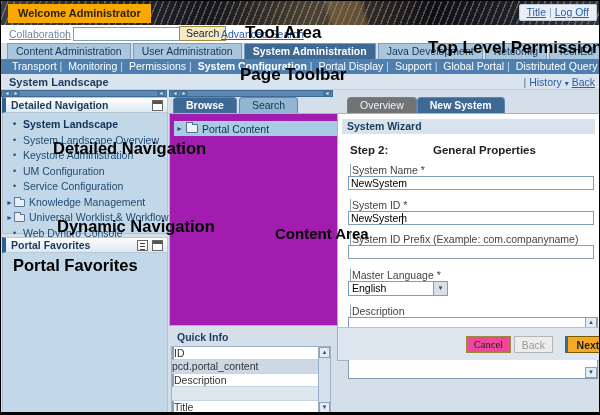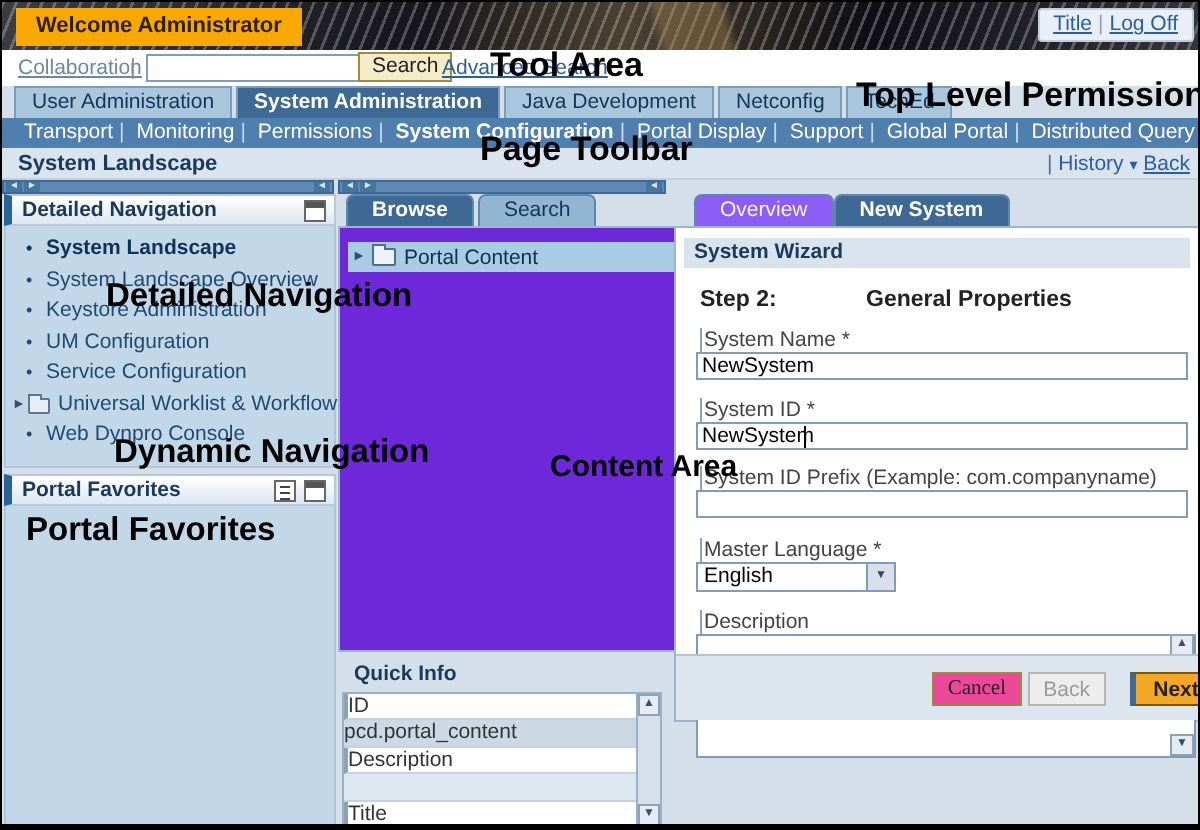--- a/index.html
+++ b/index.html
@@ -76,21 +76,21 @@
   .nav-item.selected { font-weight:bold; color:#0f3258; }
   .nav-item .expander { position:absolute; left:3px; top:0; font-size:7px; color:#33506e; }
   .folder-glyph { position:absolute; left:11px; top:4px; width:11px; height:8px; background:#e9eef4; border:1px solid #5a7797; border-radius:1px; }
   .folder-glyph::before { content:""; position:absolute; left:-1px; top:-3px; width:5px; height:2px; background:#e9eef4; border:1px solid #5a7797; border-bottom:none; }
   .nav-item.folder { padding-left:26px; }
   
   .mid-tabs { position:absolute; left:172px; top:96px; height:16px; display:flex; }
   .ctab { padding:1px 12px 0 12px; font-size:10.5px; border:1px solid #5f87ad; border-bottom:none; border-radius:4px 4px 0 0; cursor:pointer; }
   .ctab.selected { background:#3e6994; color:#fff; font-weight:bold; }
   .ctab.unselected { background:#92b5d2; color:#12365a; margin-left:2px; }
-  .tree-panel { position:absolute; left:168px; top:112px; width:176px; height:213px; background:#6d28d9; border:1px solid #9db6cc; }
+  .tree-panel { position:absolute; left:168px; top:112px; width:176px; height:213px; background:#a21caf; border:1px solid #9db6cc; }
   .tree-row { position:absolute; left:4px; top:7px; right:6px; height:15px; background:#a9cbe4; display:flex; align-items:center; cursor:pointer; }
   .tree-row .expander { font-size:7px; color:#2e4a66; margin:0 3px 0 2px; }
   .tree-folder { position:relative; width:12px; height:9px; background:#eef2f7; border:1px solid #4e6f92; border-radius:1px; margin-right:4px; }
   .tree-folder::before { content:""; position:absolute; left:-1px; top:-3px; width:5px; height:2px; background:#eef2f7; border:1px solid #4e6f92; border-bottom:none; }
   .tree-label { font-size:10.5px; color:#10304f; }
   .qi-title { position:absolute; left:176px; top:330px; font-size:10.5px; font-weight:bold; color:#1a3a5c; }
   .qi-list { position:absolute; left:170px; top:345px; width:160px; height:68px; background:#fff; border:1px solid #9ab0c6; }
   .qi-row { height:13.4px; line-height:13px; font-size:10.5px; color:#333; border-bottom:1px solid #c6d3e0; padding-left:0; border-left:2px solid #8fa2b5; margin-right:12px; white-space:nowrap; overflow:hidden; }
   .qi-row.selected { background:#ccd9e5; border-left:none; }
   .qi-row.empty { background:#dde7f0; border-left:none; }
@@ -139,20 +139,21 @@
 
   <div class="tool-row">
     <a class="collab-link">Collaboration</a>
     <span class="tool-sep">|</span>
     <input class="search-input" value="" style="">
     <button class="search-btn">Search</button>
     <a class="adv-link link">Advanced Search</a>
   </div>
 
   <div class="top-tabs">
+    <div class="ttab">Content Administration</div>
     <div class="ttab">User Administration</div>
     <div class="ttab selected">System Administration</div>
     <div class="ttab">Java Development</div>
     <div class="ttab">Netconfig</div>
     <div class="ttab">TechEd</div>
   </div>
 
   <div class="page-nav">
     <a>Transport</a><span class="pn-sep">|</span>
     <a>Monitoring</a><span class="pn-sep">|</span>
@@ -190,20 +191,21 @@
     <span class="tray-title">Detailed Navigation</span>
     <span class="win-icon" style="right:4px;"></span>
   </div>
   <div class="tray-body dn-body">
     <div style="height:4px;"></div>
     <div class="nav-item selected"><span class="bullet">•</span><span>System Landscape</span></div>
     <div class="nav-item"><span class="bullet">•</span><span>System Landscape Overview</span></div>
     <div class="nav-item"><span class="bullet">•</span><span>Keystore Administration</span></div>
     <div class="nav-item"><span class="bullet">•</span><span>UM Configuration</span></div>
     <div class="nav-item"><span class="bullet">•</span><span>Service Configuration</span></div>
+    <div class="nav-item folder"><span class="expander">►</span><span class="folder-glyph"></span><span>Knowledge Management</span></div>
     <div class="nav-item folder"><span class="expander">►</span><span class="folder-glyph"></span><span>Universal Worklist &amp; Workflow</span></div>
     <div class="nav-item"><span class="bullet">•</span><span>Web Dynpro Console</span></div>
   </div>
 
   <div class="tray-header" style="top:236px;">
     <span class="tray-title">Portal Favorites</span>
     <span class="menu-icon" style="right:19px;"></span>
     <span class="win-icon" style="right:4px;"></span>
   </div>
   <div class="tray-body pf-body"></div>
@@ -227,21 +229,21 @@
     <div class="qi-row">Description</div>
     <div class="qi-row empty"></div>
     <div class="qi-row" style="border-bottom:none;">Title</div>
     <div class="qi-scroll">
       <div class="qi-up">▲</div>
       <div class="qi-down">▼</div>
     </div>
   </div>
 
   <div class="right-tabs">
-    <div class="ctab unselected" style="color:#eef4fa;background:#8b5cf6;">Overview</div>
+    <div class="ctab unselected" style="color:#eef4fa;background:#737373;">Overview</div>
     <div class="ctab selected">New System</div>
   </div>
 
   <div class="right-panel">
     <div class="wizard-bar">System Wizard</div>
     <div class="step-label">Step 2:</div>
     <div class="step-title">General Properties</div>
 
     <div class="f-label" style="top:50px;">System Name *</div>
     <input class="f-input" style="top: 62px;" value="NewSystem">

